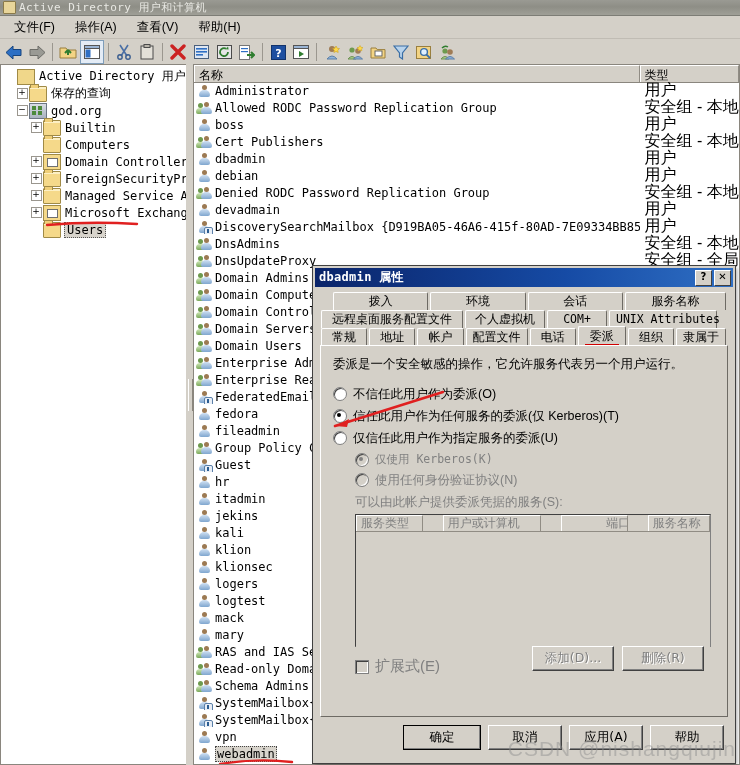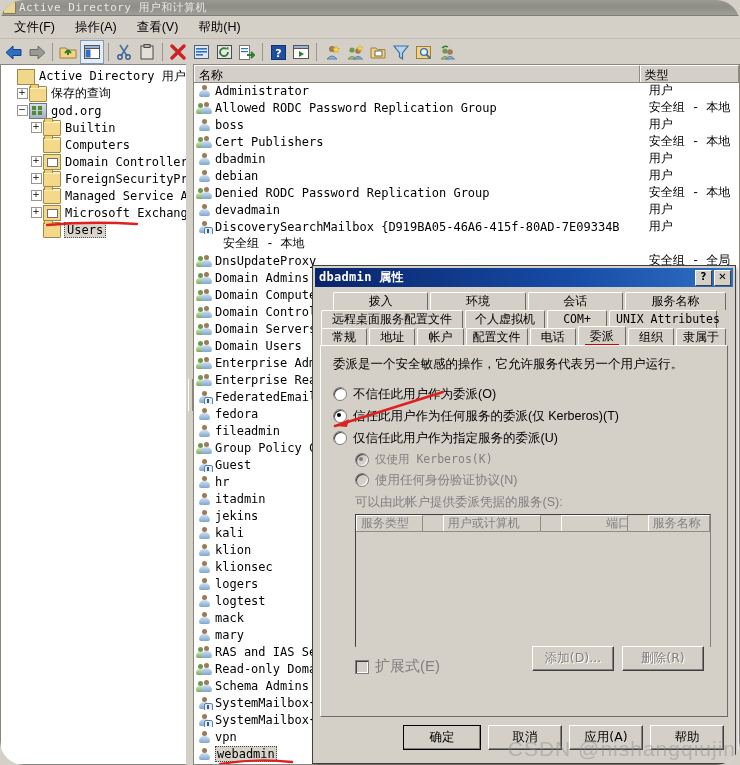--- a/index.html
+++ b/index.html
@@ -3,21 +3,21 @@
 <meta charset="utf-8">
 <style>
   html,body{margin:0;padding:0;}
   body{
     width:740px;height:765px;overflow:hidden;
     background:#d4d0c8;
     font-family:"Liberation Sans","DejaVu Sans",sans-serif;
     font-size:12px;color:#000;
     -webkit-font-smoothing:none;
   }
-  .app{position:relative;width:740px;height:765px;overflow:hidden;background:#d4d0c8;border-radius:24px;}
+  .app{position:relative;width:740px;height:765px;overflow:hidden;background:#d4d0c8;}
 
   
   .titlebar{
     height:15px;background:linear-gradient(to bottom,#9a9a93 0%,#8e8e86 45%,#9f9f97 100%);
     display:flex;align-items:center;padding:0 2px;border-bottom:1px solid #7d7d76;
   }
   .titlebar .tb-icon{
     width:11px;height:11px;margin:0 3px 0 1px;
     background:#e8d59a;border:1px solid #8a7a4a;border-radius:1px;flex:none;
   }
@@ -76,21 +76,21 @@
   .lhead .hc{
     border-right:1px solid #908c84;border-top:1px solid #fff;border-left:1px solid #fff;
     padding:1px 4px;font-size:12px;box-sizing:border-box;white-space:nowrap;overflow:hidden;
     font-family:"DejaVu Sans",sans-serif;
   }
   .hc.c1{width:448px;}
   .hc.c2{width:100px;}
   .lbody{position:absolute;top:17px;left:0;right:0;bottom:0;overflow:hidden;}
   .lrow{display:flex;align-items:center;height:17px;white-space:nowrap;font-family:"DejaVu Sans Mono",monospace;font-size:12px;}
   .lrow .n{display:flex;align-items:center;width:448px;padding-left:3px;box-sizing:border-box;overflow:hidden;}
-  .lrow .t{width:100px;padding-left:5px;box-sizing:border-box;font-family:Liberation Mono, monospace;font-size:12px;overflow:hidden;margin-left:24px;}
+  .lrow .t{width:100px;padding-left:5px;box-sizing:border-box;font-family:Liberation Sans, sans-serif;font-size:16px;overflow:hidden;}
   .lrow.sel .n > .lname{background:#d8d4cc;border:1px dotted #444;padding:0 1px;}
 
   
   .uico{width:15px;height:14px;margin-right:3px;flex:none;position:relative;}
   .uico .head{position:absolute;left:5px;top:1px;width:5px;height:5px;border-radius:50%;background:#9c7a53;}
   .uico .body{position:absolute;left:2px;top:6px;width:11px;height:7px;border-radius:5px 5px 2px 2px;background:linear-gradient(#cfe0f2,#7fa6cf);}
   .uico.grp .head{left:7px;}
   .uico.grp .body{left:4px;}
   .uico.grp .head2{position:absolute;left:1px;top:2px;width:5px;height:5px;border-radius:50%;background:#6d9a4e;}
   .uico.grp .body2{position:absolute;left:-1px;top:7px;width:9px;height:6px;border-radius:4px 4px 2px 2px;background:linear-gradient(#cfe7b8,#7aa85a);}
@@ -519,20 +519,29 @@
               <div class="uico">
                 <span class="head"></span>
                 <span class="body"></span>
                 <span class="badge"></span>
               </div>
               <span class="lname">DiscoverySearchMailbox {D919BA05-46A6-415f-80AD-7E09334BB852}</span>
             </div>
             <div class="t">用户</div>
           </div>
           <div class="lrow">
+            <div class="n">
+              <div class="uico grp">
+                <span class="head2"></span>
+                <span class="body2"></span>
+                <span class="head"></span>
+                <span class="body"></span>
+              </div>
+              <span class="lname">DnsAdmins</span>
+            </div>
             <div class="t">安全组 - 本地</div>
           </div>
           <div class="lrow">
             <div class="n">
               <div class="uico grp">
                 <span class="head2"></span>
                 <span class="body2"></span>
                 <span class="head"></span>
                 <span class="body"></span>
               </div>

